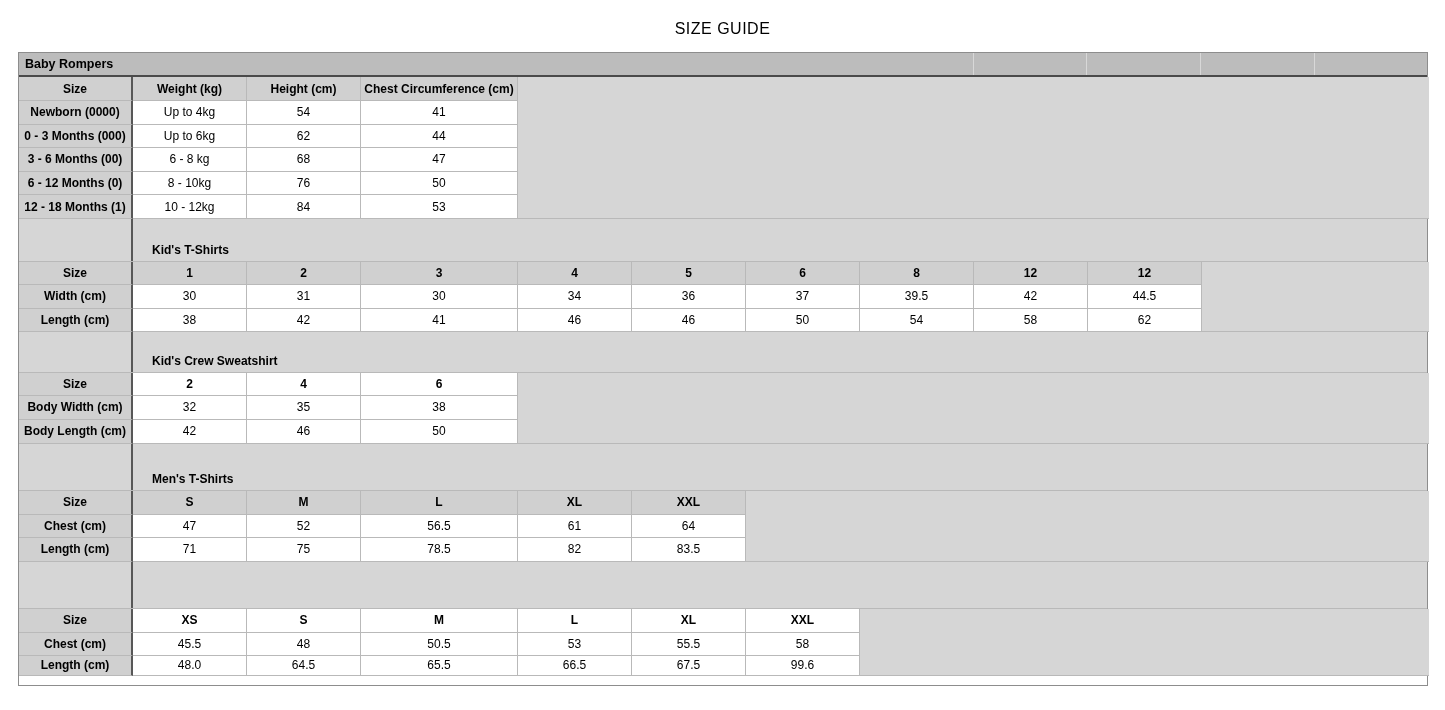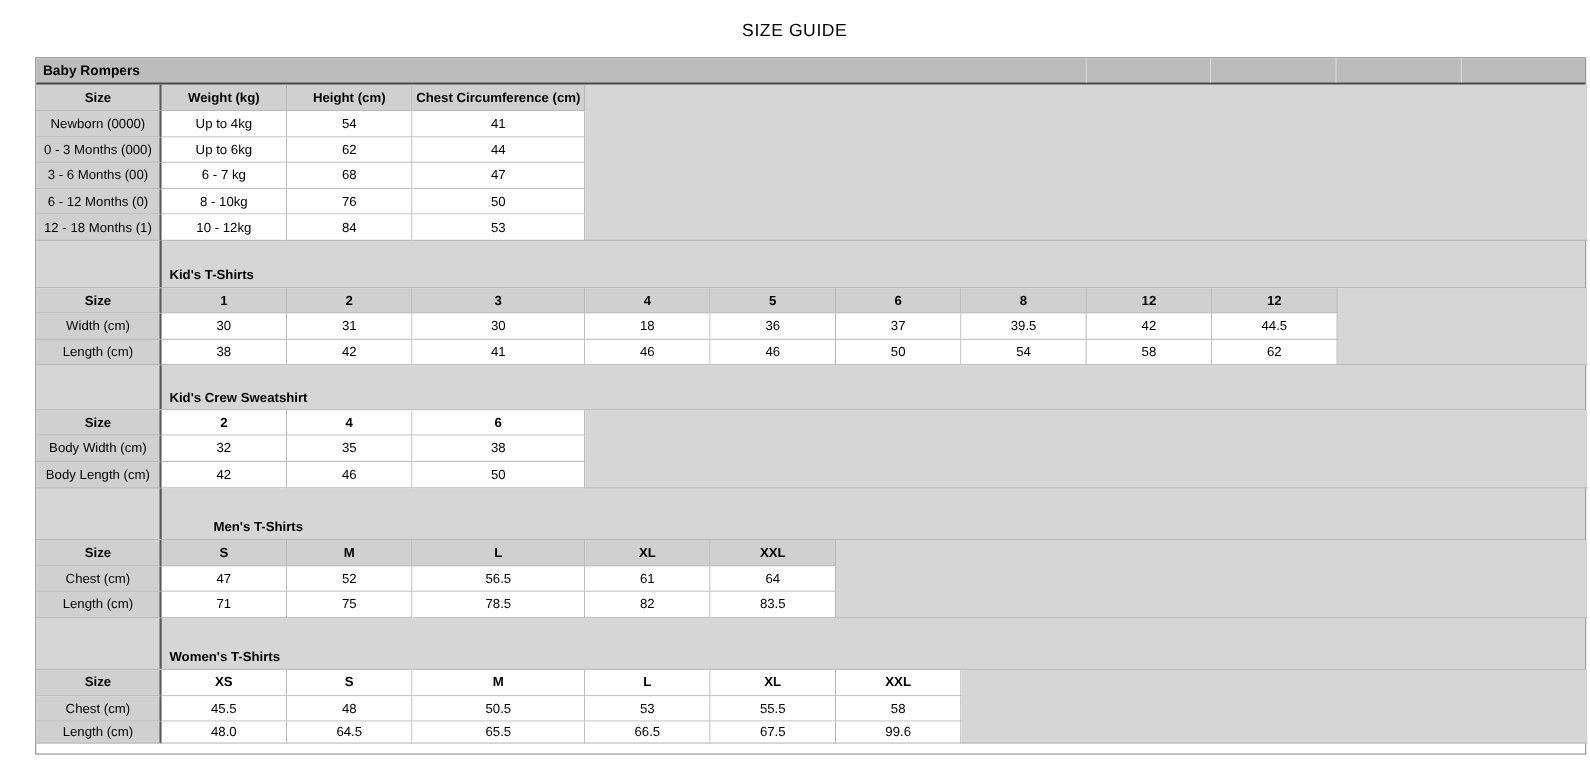--- a/index.html
+++ b/index.html
@@ -15,21 +15,21 @@
   body{
     width:1445px;height:710px;position:relative;overflow:hidden;
     font-family:"Liberation Sans","DejaVu Sans",sans-serif;
     color:#000;font-size:12px;
   }
   .page-title{
     position:absolute;top:20px;left:0;width:1445px;text-align:center;
     font-size:16px;font-weight:normal;letter-spacing:0.5px;
   }
   .sheet{
-    position:absolute;left:32px;top:52px;width:1410px;height:634px;
+    position:absolute;left:18px;top:52px;width:1410px;height:634px;
     border:1px solid #8d8d8d;background:#fff;
   }
   
   .band{
     display:flex;height:24px;background:var(--band);
     border-bottom:2px solid var(--dark);
   }
   .band-title{
     width:955px;display:flex;align-items:center;padding-left:6px;
     font-weight:bold;font-size:12.5px;
@@ -37,21 +37,21 @@
   .band-cell{width:114px;border-left:1px solid #d8d8d8;}
   .band-cell:last-child{width:113px;}
   
   .c{
     display:flex;align-items:center;justify-content:center;
     border-right:1px solid var(--line);border-bottom:1px solid var(--line);
     overflow:hidden;white-space:nowrap;
   }
   .h{background:var(--hdr);font-weight:bold;}
   .hw{background:#ffffff;font-weight:bold;}
-  .lab{background:var(--hdr);font-weight:normal;}
+  .lab{background:var(--hdr);font-weight:bold;}
   .d{background:#ffffff;}
   .dkr{border-right:2px solid var(--divider);}
   .fill{background:var(--fill);border-bottom:1px solid var(--line);}
   
   .grid{display:grid;}
   .g-baby{
     grid-template-columns:114px 114px 114px 157px 911px;
     grid-template-rows:24px 23.6px 23.6px 23.6px 23.6px 23.6px;
   }
   .g-baby .fill{grid-column:5;grid-row:1 / span 6;}
@@ -76,25 +76,25 @@
   }
   .g-women .fill{grid-column:8;grid-row:1 / span 3;}
   
   .sp{
     display:flex;background:var(--fill);
     border-bottom:1px solid var(--line);
   }
   .sp-left{width:114px;border-right:2px solid var(--divider);}
   .sp-title{
     flex:1;display:flex;align-items:flex-end;
-    padding:0 0 4px 7px;font-weight:bold;
+    padding:0 0 4px 19px;font-weight:bold;
   }
   .sp-kid{height:43px;}
   .sp-crew{height:41px;}
-  .sp-men{height:47px;gap:40px;}
+  .sp-men{height:47px;}
   .sp-women{height:47px;}
 </style>
 </head>
 <body>
 
 <div class="page-title">SIZE GUIDE</div>
 
 <div class="sheet">
 
   <div class="band">
@@ -116,21 +116,21 @@
     <div class="c d">Up to 4kg</div>
     <div class="c d">54</div>
     <div class="c d">41</div>
 
     <div class="c lab dkr">0 - 3 Months (000)</div>
     <div class="c d">Up to 6kg</div>
     <div class="c d">62</div>
     <div class="c d">44</div>
 
     <div class="c lab dkr">3 - 6 Months (00)</div>
-    <div class="c d">6 - 7 kg</div>
+    <div class="c d">6 - 8 kg</div>
     <div class="c d">68</div>
     <div class="c d">47</div>
 
     <div class="c lab dkr">6 - 12 Months (0)</div>
     <div class="c d">8 - 10kg</div>
     <div class="c d">76</div>
     <div class="c d">50</div>
 
     <div class="c lab dkr">12 - 18 Months (1)</div>
     <div class="c d">10 - 12kg</div>
@@ -153,21 +153,21 @@
     <div class="c h">5</div>
     <div class="c h">6</div>
     <div class="c h">8</div>
     <div class="c h">12</div>
     <div class="c h">12</div>
 
     <div class="c lab dkr">Width (cm)</div>
     <div class="c d">30</div>
     <div class="c d">31</div>
     <div class="c d">30</div>
-    <div class="c d">18</div>
+    <div class="c d">34</div>
     <div class="c d">36</div>
     <div class="c d">37</div>
     <div class="c d">39.5</div>
     <div class="c d">42</div>
     <div class="c d">44.5</div>
 
     <div class="c lab dkr">Length (cm)</div>
     <div class="c d">38</div>
     <div class="c d">42</div>
     <div class="c d">41</div>
@@ -226,21 +226,20 @@
     <div class="c lab dkr">Length (cm)</div>
     <div class="c d">71</div>
     <div class="c d">75</div>
     <div class="c d">78.5</div>
     <div class="c d">82</div>
     <div class="c d">83.5</div>
   </div>
 
   <div class="sp sp-women">
     <div class="sp-left"></div>
-    <div class="sp-title">Women's T-Shirts</div>
   </div>
 
   <div class="grid g-women">
     <div class="fill"></div>
     <div class="c h dkr">Size</div>
     <div class="c hw">XS</div>
     <div class="c hw">S</div>
     <div class="c hw">M</div>
     <div class="c hw">L</div>
     <div class="c hw">XL</div>

